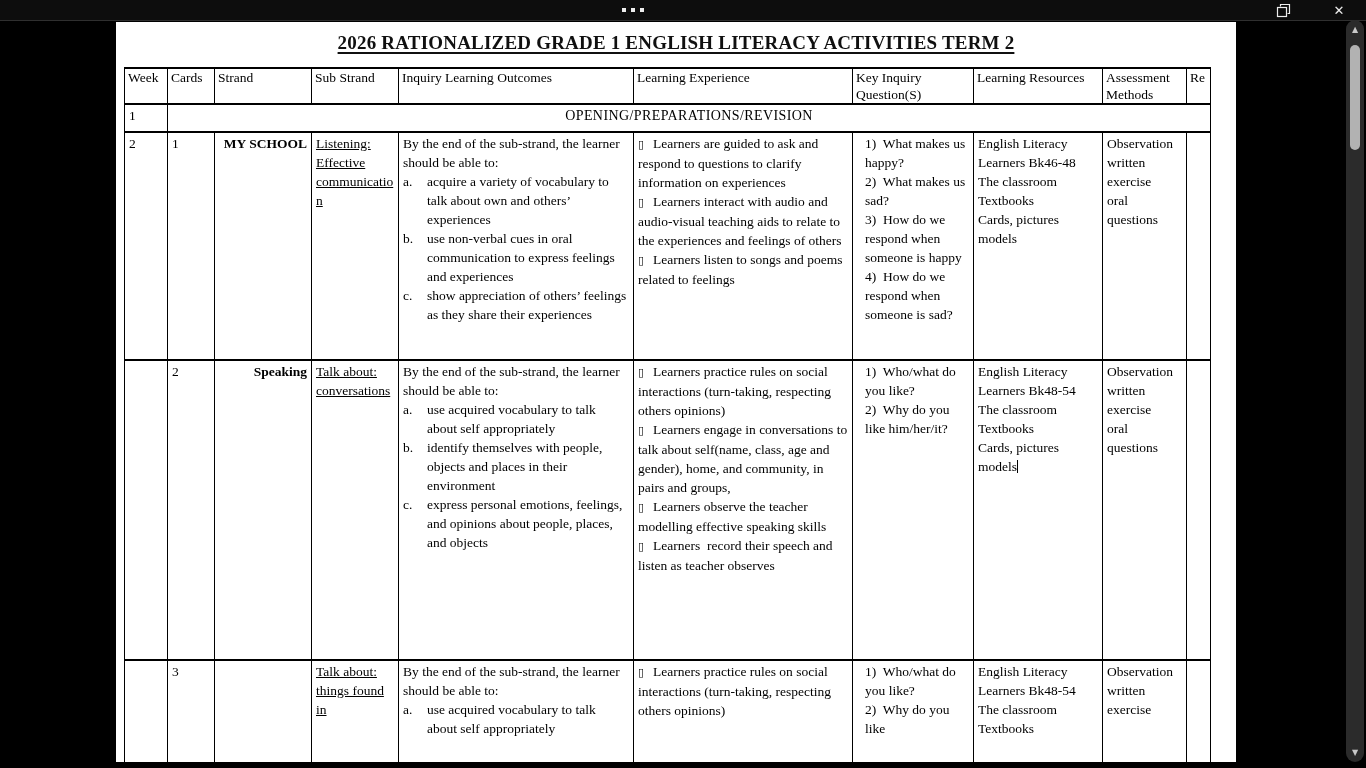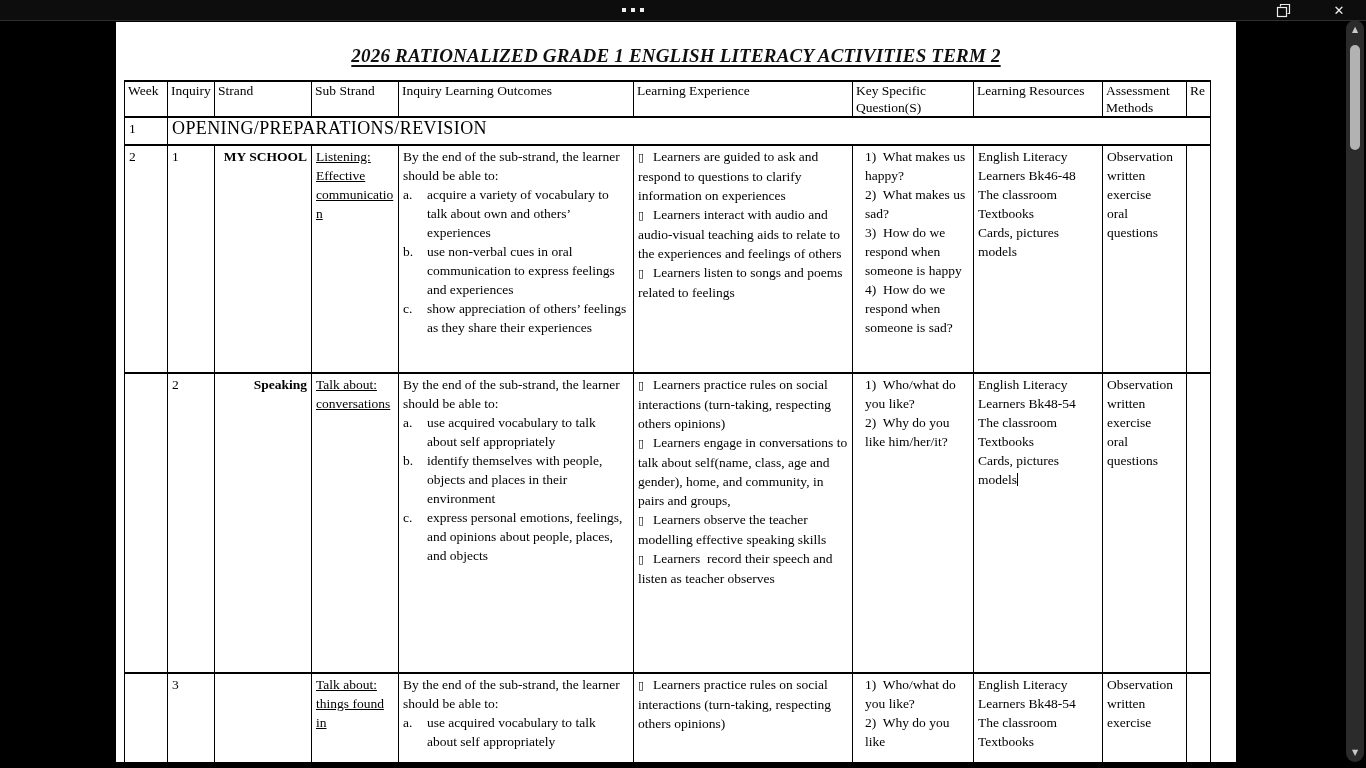--- a/index.html
+++ b/index.html
@@ -30,49 +30,48 @@
   .winbtn.close  { left: 1318px; color: #ededed; font-size: 13px; font-family: "DejaVu Sans", sans-serif; }
 
   
   .page {
     position: absolute; left: 116px; top: 22px;
     width: 1120px; height: 740px;
     background: #fff;
     overflow: hidden;
   }
   h1.doc-title {
-    margin: 23px 0 13px;
+    margin: 10px 0 13px;
     text-align: center;
     font-size: 19px; font-weight: 700;
     letter-spacing: 0.2px;
     text-decoration: underline;
     text-decoration-thickness: 2px;
     text-underline-offset: 3px;
     color: #101010;
-    font-style: italic;
   }
 
   table.cur {
     border-collapse: collapse;
     table-layout: fixed;
     margin-left: 8px;
     width: 1086px;
   }
   .cur td {
     border: 1px solid #000;
     border-top-width: 2px; border-bottom-width: 2px;
     vertical-align: top;
     padding: 1px 4px 2px;
     font-size: 13.5px; line-height: 19px;
     overflow: hidden;
   }
   tr.hdr { height: 34px; }
   tr.hdr td { line-height: 17px; padding: 0 3px; overflow-wrap: break-word; margin-top: 46px; }
   tr.open { height: 28px; }
-  td.open-text { font-size: 18px; letter-spacing: 0.4px; }
+  td.open-text { text-align: center; font-size: 14px; letter-spacing: 0.4px; }
   tr.r1 { height: 228px; }
   tr.r2 { height: 300px; }
   tr.r3 { height: 240px; }
 
   .c-strand { font-weight: 700; text-align: right; }
   .c-sub { overflow-wrap: break-word; text-decoration: underline; }
 
   .oc-item { display: flex; }
   .oc-label { width: 24px; flex: 0 0 24px; }
 
@@ -143,26 +142,26 @@
         <col style="width:219px">
         <col style="width:121px">
         <col style="width:129px">
       <col style="width:84px">
         <col style="width:24px">
     </colgroup>
 
     <tbody>
         <tr class="hdr">
       <td>Week</td>
-      <td>Inquiry</td>
+      <td>Cards</td>
       <td>Strand</td>
       <td>Sub Strand</td>
       <td>Inquiry Learning Outcomes</td>
       <td>Learning Experience</td>
-      <td>Key Specific Question(S)</td>
+      <td>Key Inquiry Question(S)</td>
       <td>Learning Resources</td>
       <td>Assessment Methods</td>
       <td>Re</td>
     </tr>
 
     <tr class="open">
       <td>1</td>
       <td colspan="9" class="open-text">OPENING/PREPARATIONS/REVISION</td>
     </tr>
 

